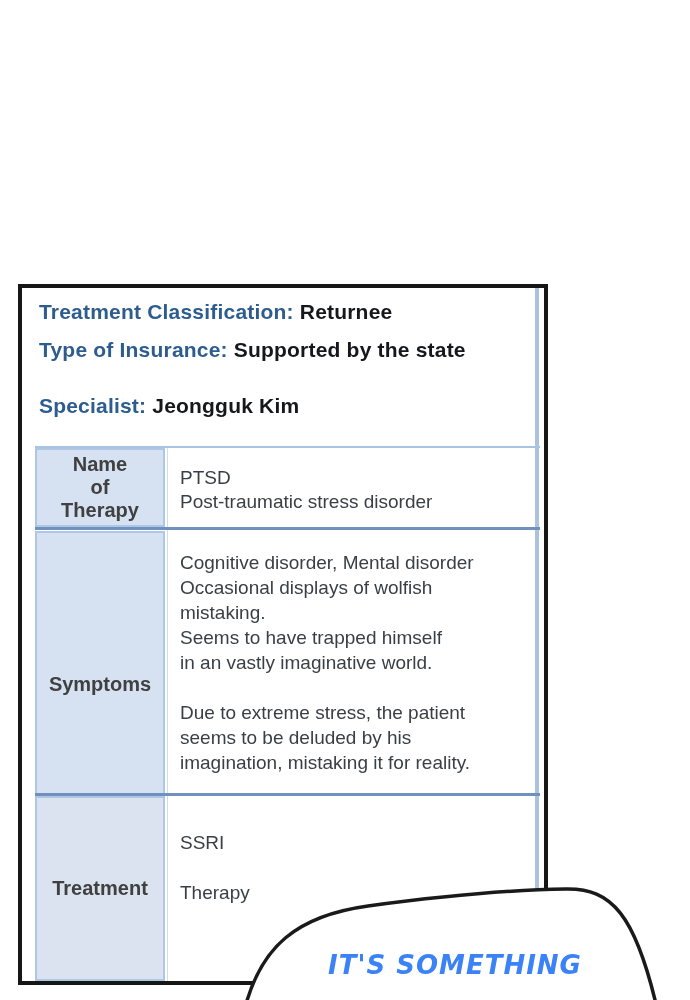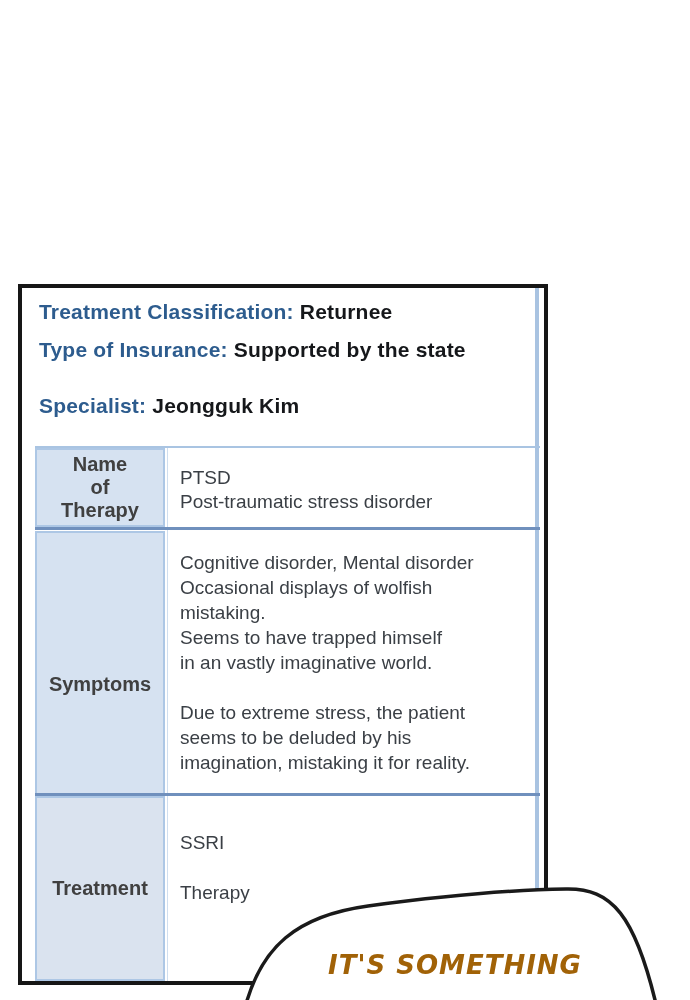--- a/index.html
+++ b/index.html
@@ -59,21 +59,21 @@
   .vline  { min-height:25px; }
   #val-0 .vline { min-height:24px; }
   #val-2 .vline { min-height:20px; margin-bottom:30px; }
 
   
   .bubble-svg { position:absolute; left:0; top:0; z-index:5; }
   .bubble-text {
     position:absolute; left:320px; top:950px; width:270px; z-index:6;
     text-align:center; font-family:"DejaVu Sans", sans-serif;
     font-weight:bold; font-style:italic;
-    font-size:26px; letter-spacing:1px; color:#a16207; white-space:nowrap;
+    font-size:26px; letter-spacing:1px; color:#3b82f6; white-space:nowrap;
   }
 </style>
 </head>
 <body>
 
 <div class="chart-box">
   <div class="right-stripe"></div>
 
   <div class="info-line" id="info-0">
     <span class="lbl">Treatment Classification: </span>

